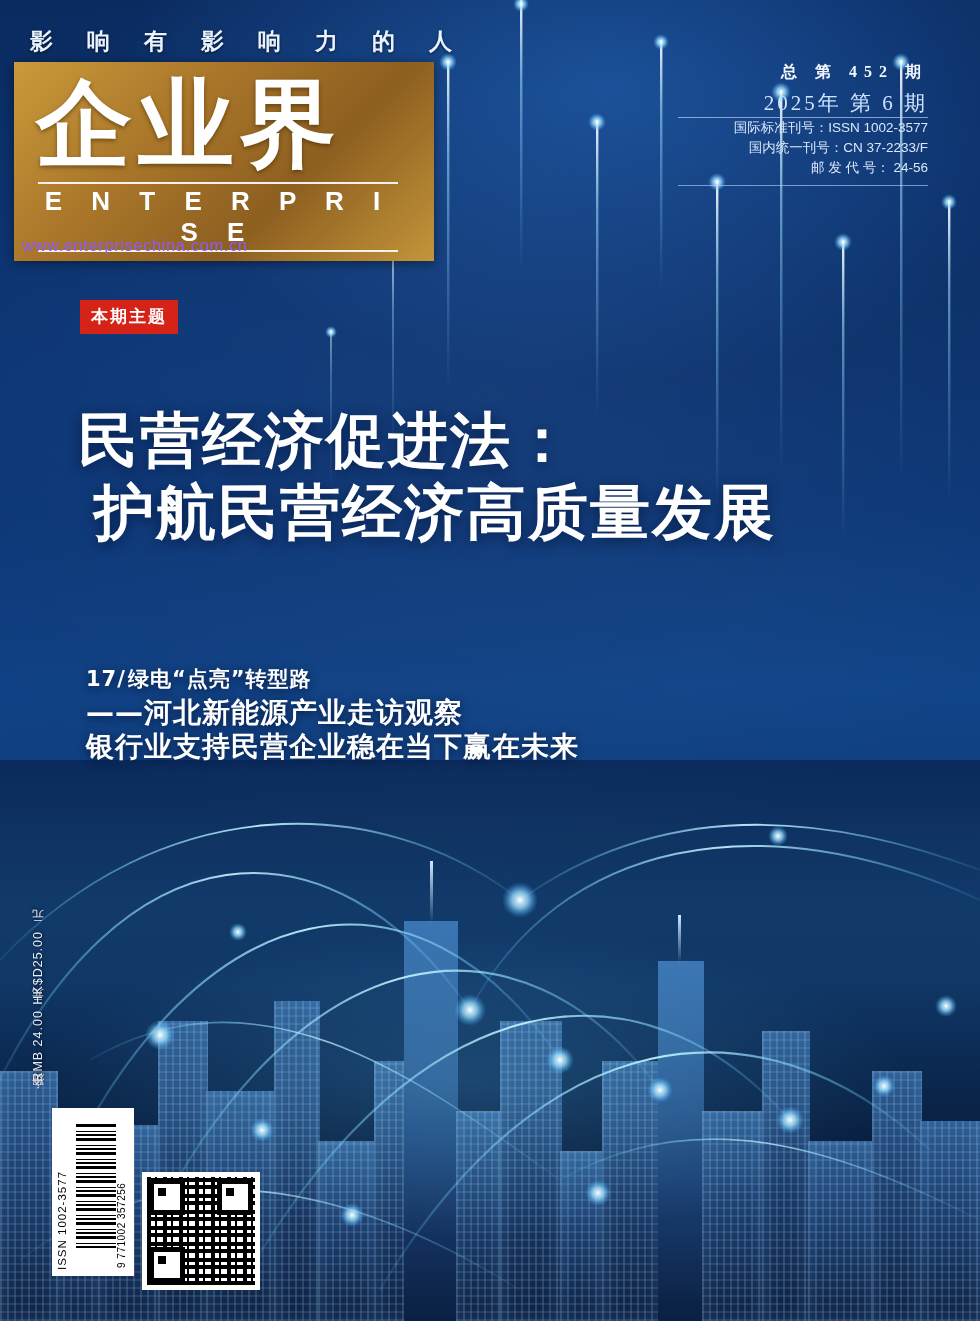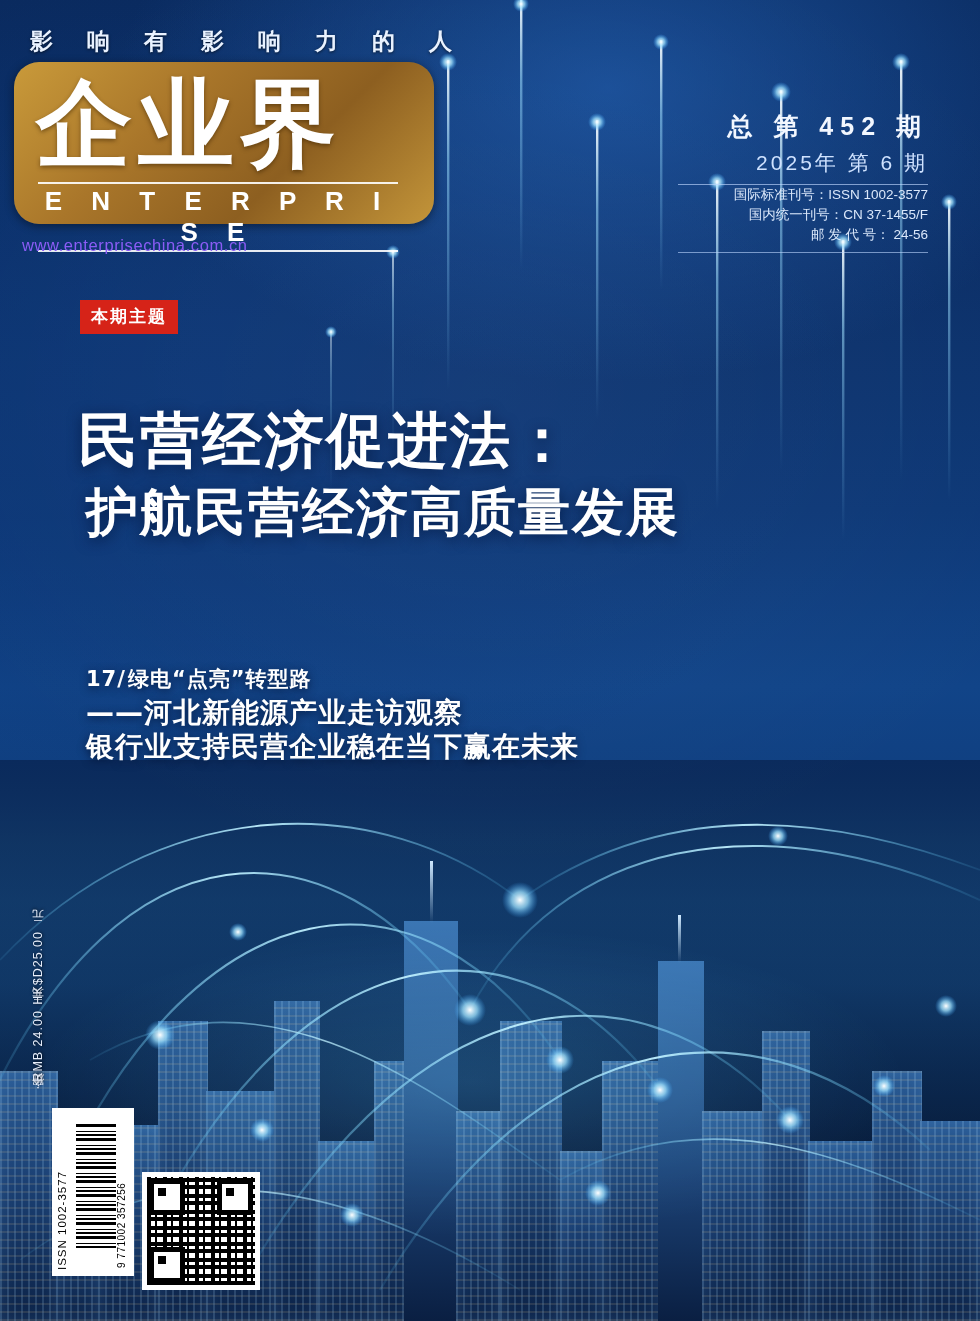--- a/index.html
+++ b/index.html
@@ -53,24 +53,23 @@
 
   
   .tagline{
     position:absolute;left:18px;top:26px;width:440px;
     color:#e9f2ff;font-size:23px;letter-spacing:13px;font-weight:700;
     text-shadow:0 1px 3px rgba(0,0,0,.6);
     font-family:"DejaVu Sans","Liberation Sans",sans-serif;
     margin-left:12px;
   }
   .logo-box{
-    position:absolute;left:14px;top:62px;width:420px;height:162px;
+    position:absolute;left:14px;top:62px;width:420px;height:199px;
     background:linear-gradient(135deg,#c99a3a 0%,#a9762a 35%,#8d5f20 65%,#c3953a 100%);
     box-shadow:0 2px 10px rgba(0,0,0,.45);
-    border-radius:25px;
   }
   .logo-cn{
     position:absolute;left:22px;top:10px;
     font-size:96px;line-height:104px;font-weight:700;color:#fff;
     letter-spacing:6px;
     font-family:"DejaVu Sans","Liberation Sans",sans-serif;
     text-shadow:0 2px 4px rgba(60,35,0,.55);
   }
   .logo-en{
     position:absolute;left:24px;top:120px;width:360px;
@@ -82,28 +81,27 @@
   .site{
     position:absolute;left:22px;top:236px;
     color:#8b5cf6;font-size:16.5px;letter-spacing:.6px;
   }
 
   
   .issue{
     position:absolute;right:52px;top:62px;width:250px;text-align:right;color:#e6f0ff;
   }
   .issue .line1{
-    font-size:25px;letter-spacing:7px;font-weight:700;color:#f2f7ff;
-    font-family:Liberation Sans, sans-serif;
-    margin-top:48px;
+    font-size:16px;letter-spacing:7px;font-weight:700;color:#f2f7ff;
+    font-family:Liberation Serif, serif;
   }
   .issue .line2{
     margin-top:6px;font-size:21px;letter-spacing:3px;color:#cfe2ff;
-    padding-bottom:7px;border-bottom:1px solid rgba(190,215,255,.65);
-    font-family:Liberation Sans, sans-serif;
+    border-bottom:1px solid rgba(190,215,255,.65);
+    font-family:Liberation Serif, serif;
   }
   .issue .meta{margin-top:0;font-size:13.5px;line-height:20px;color:#dbe8fb;}
   .issue .meta div{white-space:nowrap;}
   .issue .rule{margin-top:7px;border-bottom:1px solid rgba(190,215,255,.6);}
 
   
   .topic-badge{
     position:absolute;left:80px;top:300px;
     background:#d62318;color:#fff;font-size:17px;font-weight:700;
     letter-spacing:2px;padding:5px 11px 6px 11px;
@@ -111,21 +109,21 @@
   }
 
   
   .headline{
     position:absolute;left:78px;top:404px;width:860px;color:#fff;
     font-weight:700;letter-spacing:2px;
     font-family:"DejaVu Sans","Liberation Sans",sans-serif;
     text-shadow:0 3px 14px rgba(0,20,60,.75);
   }
   .headline .l1{font-size:60px;line-height:72px;}
-  .headline .l2{font-size:52px;line-height:72px;margin-left:8px;}
+  .headline .l2{font-size:60px;line-height:72px;margin-left:16px;}
 
   
   .teasers{
     position:absolute;left:86px;top:662px;width:700px;color:#fff;
     font-family:"DejaVu Sans","Liberation Sans",sans-serif;
     text-shadow:0 2px 8px rgba(0,18,50,.8);
   }
   .teasers .row{font-size:21px;line-height:34px;font-weight:700;letter-spacing:1px;}
   .teasers .num{display:inline-block;min-width:42px;}
   .teasers .sub{font-size:28px;line-height:34px;font-weight:700;letter-spacing:1px;}
@@ -301,21 +299,21 @@
     <div class="logo-en">E N T E R P R I S E</div>
   </div>
 
   <div class="site">www.enterprisechina.com.cn</div>
 
   <div class="issue">
     <div class="line1">总 第 452 期</div>
     <div class="line2">2025年 第 6 期</div>
     <div class="meta">
       <div>国际标准刊号：ISSN 1002-3577</div>
-      <div>国内统一刊号：CN 37-1455/F</div>
+      <div>国内统一刊号：CN 37-2233/F</div>
       <div>邮 发 代 号： 24-56</div>
     </div>
     <div class="rule"></div>
   </div>
 
   <div class="topic-badge">本期主题</div>
 
   <div class="headline">
     <div class="l1">民营经济促进法：</div>
     <div class="l2">护航民营经济高质量发展</div>

